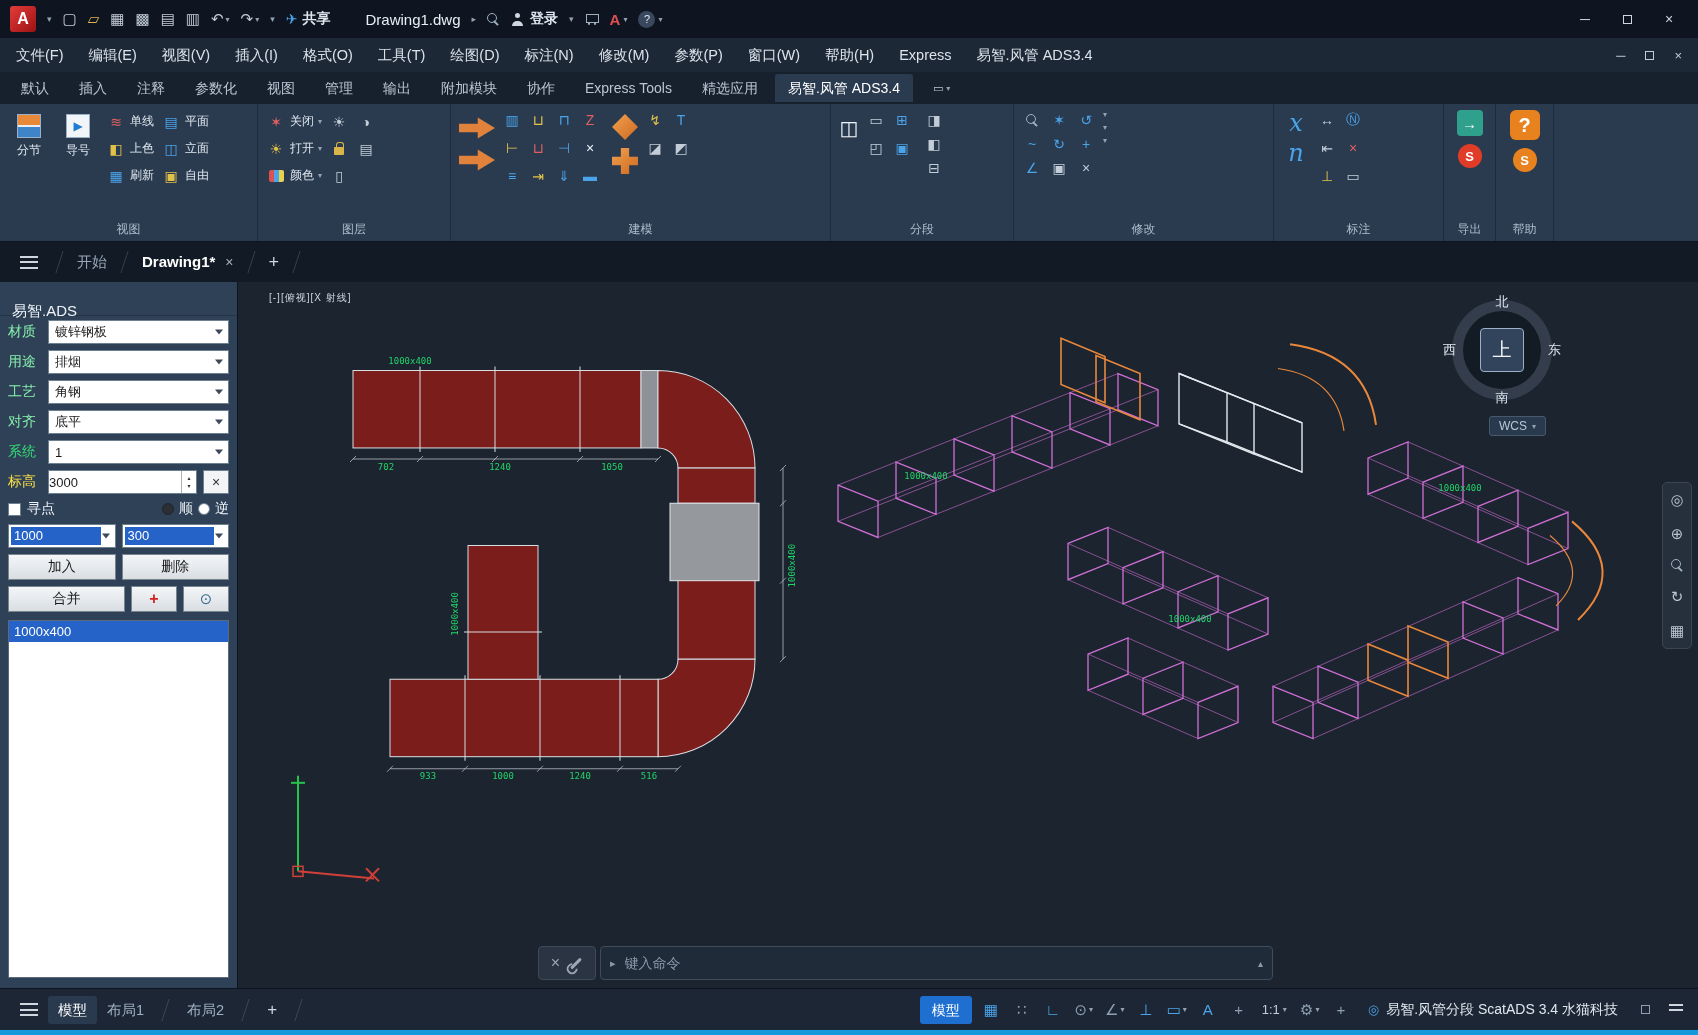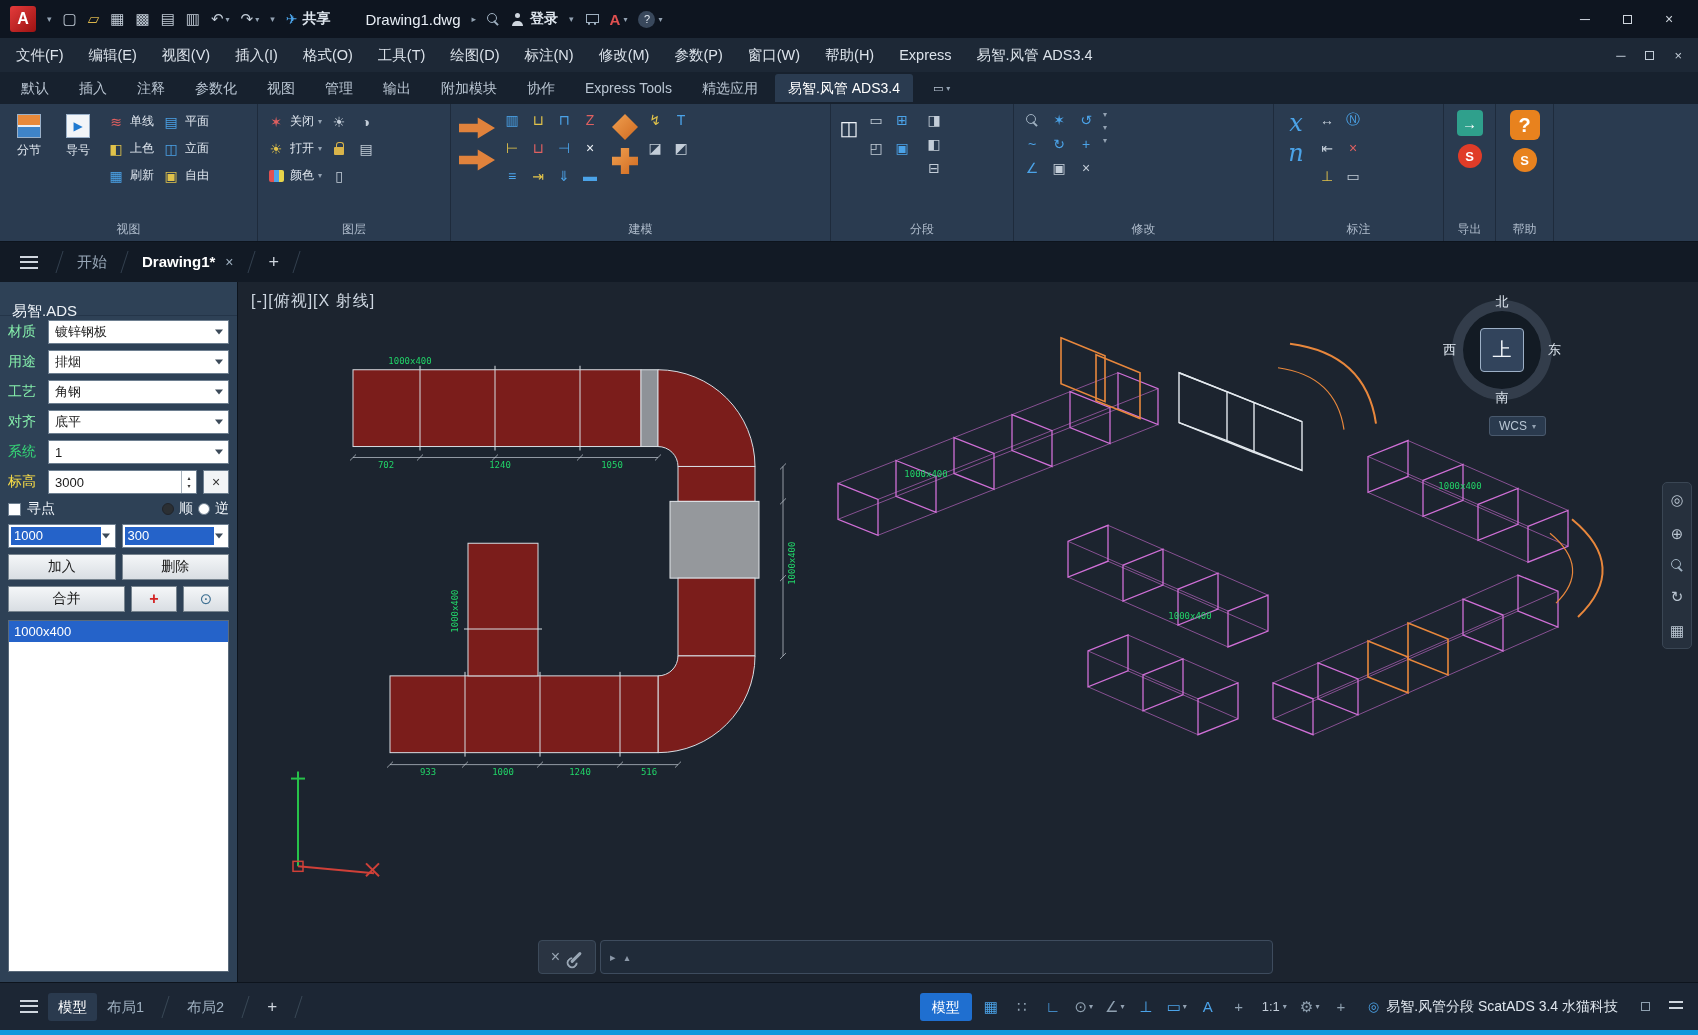--- a/index.html
+++ b/index.html
@@ -86,42 +86,42 @@
   
   .main{flex:1;display:flex;min-height:0}
   .sidepanel{width:238px;background:var(--bg-side);display:flex;flex-direction:column;border-right:1px solid #0d141d;font-size:14px;flex:none}
   .sp-title{height:34px;line-height:34px;padding:12px 12px;color:#eef3f8;font-size:15px;border-bottom:1px solid #243549}
   .sp-row{display:flex;align-items:center;margin:4px 8px 2px;gap:6px}
   .sp-label{width:34px;color:#86efac;flex:none;font-size:14px}
   .sp-label.green{color:#35d977}
   .sp-label.blue{color:#fde047}
   .sp-select{flex:1;height:24px;background:#fff;border:1px solid #6e7f90;display:flex;align-items:center;padding:0 6px;color:#1a1a1a;font-size:13px;position:relative}
   .sel-caret{position:absolute;right:5px;top:50%;transform:translateY(-50%);width:0;height:0;border-left:4px solid transparent;border-right:4px solid transparent;border-top:5px solid #3c4a59}
-  .sp-spininput{flex:1;height:24px;background:#fff;border:1px solid #6e7f90;display:flex;align-items:center;padding-left:6px;color:#1a1a1a;font-size:13px}
+  .sp-spininput{flex:1;height:24px;background:#fff;border:1px solid #6e7f90;display:flex;align-items:center;color:#1a1a1a;font-size:13px}
   .spin-val{flex:1}
   .spinner{width:15px;height:100%;display:flex;flex-direction:column;align-items:center;justify-content:center;border-left:1px solid #a8b2bc;font-size:6px;color:#333;line-height:1.4}
   .sp-xbtn{width:26px;height:24px;background:#f2f4f6;border:1px solid #6e7f90;color:#333;font-size:14px;font-family:inherit}
   .checkbox{width:13px;height:13px;background:#fff;border:1px solid #6e7f90;display:inline-block}
   .radio{width:12px;height:12px;border-radius:50%;background:#fff;border:1px solid #6e7f90;display:inline-block}
   .radio.checked{background:#2b2f33;border-color:#20242a}
   .sp-text{color:#eef3f8}
   .seek-right{margin-left:auto;display:flex;align-items:center;gap:5px}
   .sp-combo{flex:1;height:24px;background:#fff;border:1px solid #6e7f90;display:flex;align-items:center;padding:2px 14px 2px 2px;position:relative}
   .hl{flex:1;background:#2563c9;color:#fff;padding:0 3px;font-size:13px;height:18px;line-height:18px}
   .sp-btn{flex:1;height:26px;background:linear-gradient(180deg,#f4f6f8,#d9dee3);border:1px solid #77848f;font-size:14px;color:#1a1a1a;font-family:inherit}
   .sp-btn.small{flex:0 0 46px}
   .sp-btn.red{color:#d42222;font-weight:bold;font-size:16px}
   .target-glyph{color:#3c6e91;font-size:15px}
   .sp-list{flex:1;margin:6px 8px 10px;background:#fff;border:1px solid #5a6a7a;overflow:hidden}
   .sp-list-item{height:21px;line-height:21px;padding:0 5px;font-size:13px;color:#1a1a1a}
   .sp-list-item.selected{background:#2563c9;color:#fff}
   
   .canvas{flex:1;position:relative;background:var(--bg-canvas);overflow:hidden}
   .canvas svg.draw{position:absolute;inset:0;width:100%;height:100%}
-  .viewport-label{position:absolute;top:9px;left:13px;font-size:16px;color:#cdd6e0;letter-spacing:1px}
+  .viewport-label{position:absolute;top:9px;left:31px;font-size:10px;color:#cdd6e0;letter-spacing:1px}
   .compass{position:absolute;top:18px;right:146px;width:100px;height:100px}
   .compass-ring{position:absolute;inset:0;border-radius:50%;border:11px solid rgba(148,163,184,.26);background:rgba(14,21,30,.6)}
   .c-center{position:absolute;left:50%;top:50%;transform:translate(-50%,-50%);width:44px;height:44px;background:#32445c;border:1px solid #9db0c6;border-radius:4px;color:#f2f6fa;font-size:19px;display:flex;align-items:center;justify-content:center}
   .c-dir{position:absolute;font-size:13px;color:#dde5ee}
   .c-n{top:-7px;left:50%;transform:translateX(-50%)}
   .c-s{bottom:-7px;left:50%;transform:translateX(-50%)}
   .c-w{left:-9px;top:50%;transform:translateY(-50%)}
   .c-e{right:-9px;top:50%;transform:translateY(-50%)}
   .wcs-btn{position:absolute;top:134px;right:152px;height:20px;padding:0 9px;background:#2a3a4e;border:1px solid #49596d;border-radius:3px;font-size:12px;color:#bac7d5;display:flex;align-items:center;gap:5px}
   .navbar{position:absolute;right:6px;top:200px;width:30px;padding:8px 0;background:rgba(40,50,63,.85);border:1px solid #3a4654;border-radius:5px;display:flex;flex-direction:column;align-items:center;gap:16px}
@@ -129,21 +129,21 @@
   .cmdline{position:absolute;left:300px;bottom:8px;width:735px;height:34px;display:flex;align-items:stretch;gap:4px}
   .cmd-grip{width:58px;background:#2a3442;border:1px solid #3c4a5a;border-radius:4px;display:flex;align-items:center;justify-content:center;gap:9px;color:#9aa7b5}
   .wrench-glyph{width:14px;height:3px;background:#9aa7b5;transform:rotate(-45deg);border-radius:2px;position:relative;display:inline-block}
   .wrench-glyph::before{content:'';position:absolute;left:-5px;top:-3px;width:7px;height:7px;border:2px solid #9aa7b5;border-radius:50%;border-right-color:transparent}
   .cmd-input-wrap{flex:1;background:#202b39;border:1px solid #3e4c5e;border-radius:4px;display:flex;align-items:center;padding:0 9px;gap:9px}
   .cmd-prompt-icon{color:#8b98a8;font-size:11px}
   .cmd-input{flex:1;background:transparent;border:none;outline:none;color:#c8d2dc;font-size:14px;font-family:inherit}
   .cmd-input::placeholder{color:#8b98a8}
   .cmd-up{color:#8b98a8;font-size:10px}
   
-  .statusbar{height:48px;background:var(--bg-status);display:flex;align-items:center;padding:0 10px;border-top:1px solid #0d141d;flex:none}
+  .statusbar{height:42px;background:var(--bg-status);display:flex;align-items:center;padding:0 10px;border-top:1px solid #0d141d;flex:none}
   .ltab{font-size:14.5px;color:#9fb0c0;padding:0 10px;height:28px;line-height:28px}
   .ltab.active{color:#fff;background:#2a3a4e;border-radius:3px}
   .ltab.plus{color:#cfd6de;font-size:17px}
   .sb-right{margin-left:auto;display:flex;align-items:center;gap:7px}
   .sb-model{background:#1f6fd0;color:#fff;height:28px;line-height:28px;padding:0 12px;border-radius:3px;font-size:14px}
   .sbi{min-width:24px;height:28px;display:flex;align-items:center;justify-content:center;color:#8fa0b0;font-size:15px;gap:2px}
   .sbi.blue{color:var(--blue)}
   .sb-scale{color:#c3cdd8;font-size:13px;display:flex;align-items:center;gap:3px;padding:0 4px}
   .sb-plugin{display:flex;align-items:center;gap:7px;color:#dfe6ee;font-size:14px;margin:0 8px}
   .sb-plugin-ico{color:var(--blue);font-size:13px}
@@ -714,20 +714,21 @@
         <span class="nbi">▦</span>
       </div>
 
       <div class="cmdline">
         <div class="cmd-grip">
           <span>×</span>
           <span class="wrench-glyph"></span>
         </div>
         <div class="cmd-input-wrap">
           <span class="cmd-prompt-icon">▸</span>
+          <input class="cmd-input" placeholder="键入命令" style="">
           <span class="cmd-up">▴</span>
         </div>
       </div>
     </div>
   </div>
 
   <div class="statusbar">
     <span class="hamburger"></span>
     <span class="ltab active">模型</span>
     <span class="ltab">布局1</span>

